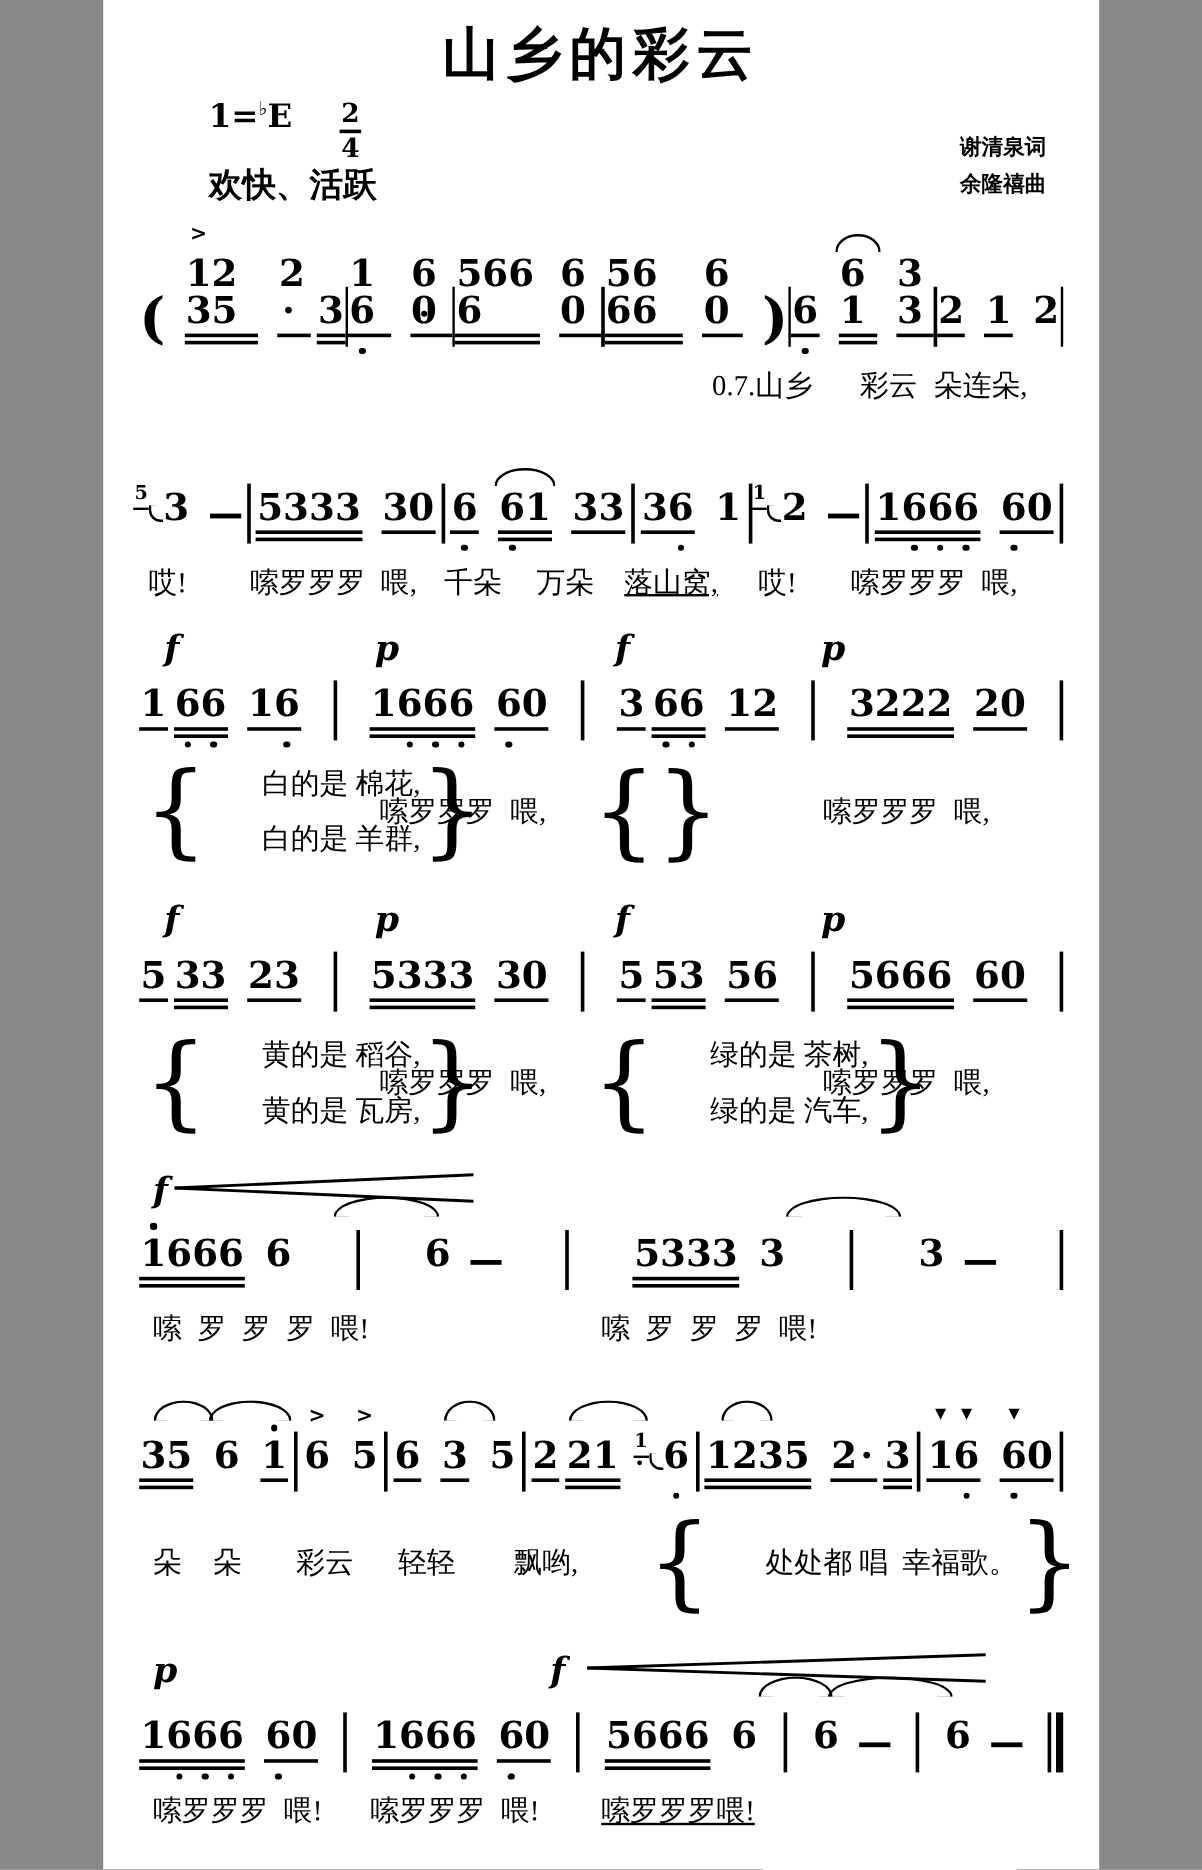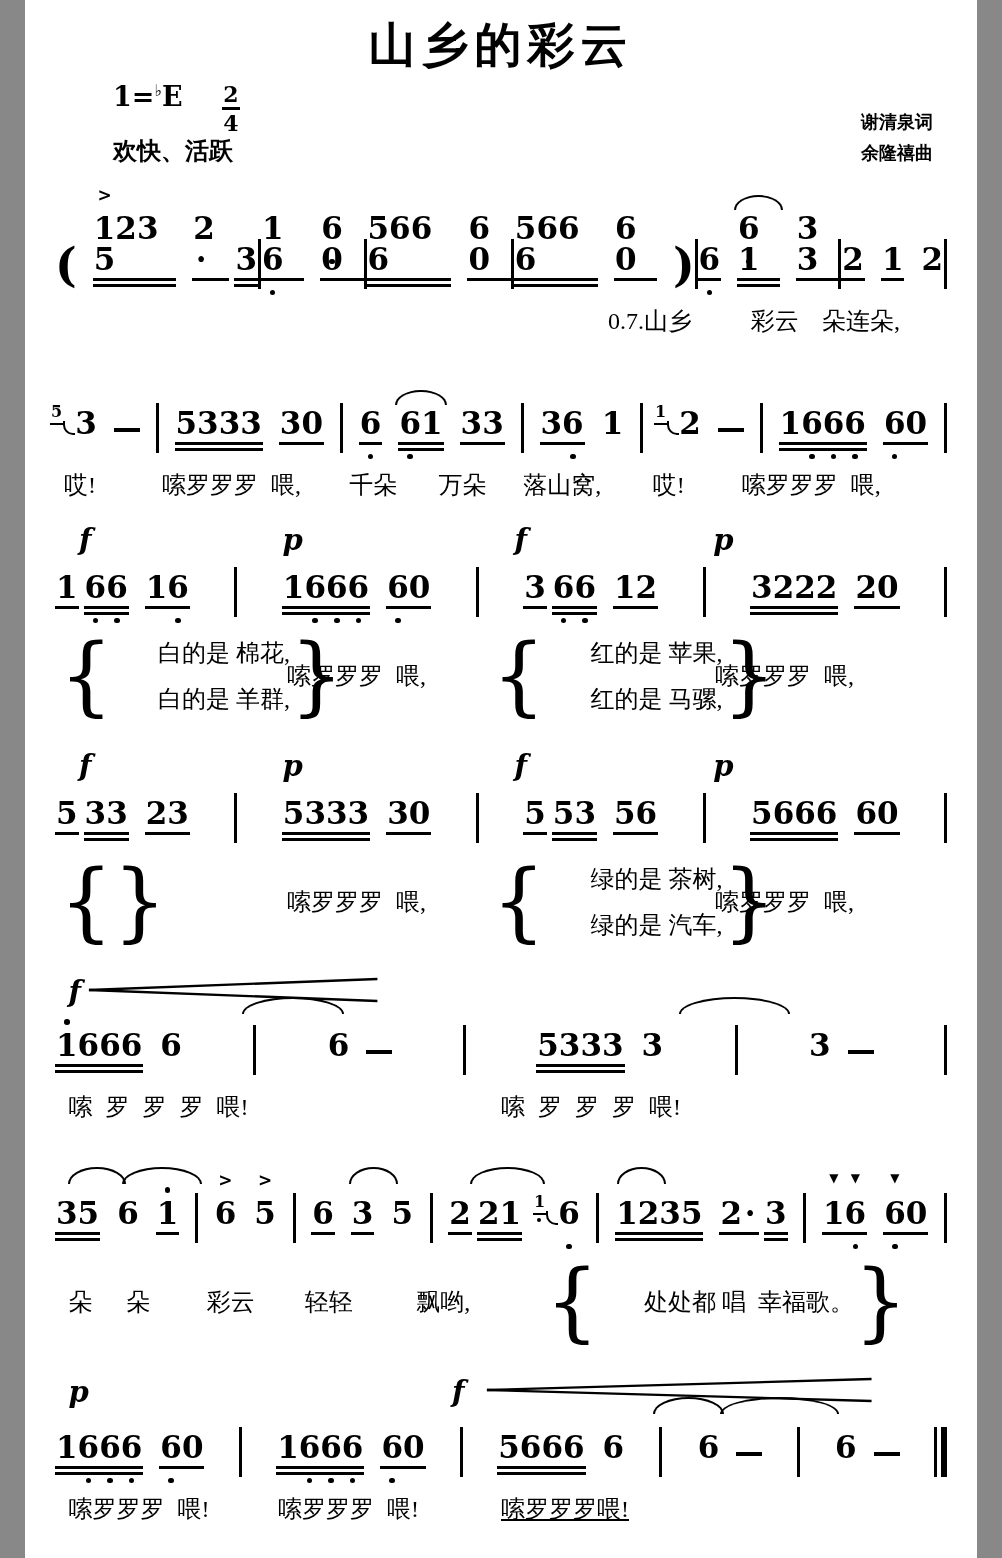--- a/index.html
+++ b/index.html
@@ -1,30 +1,30 @@
 <!DOCTYPE html>
 <html><head>
 <meta charset="utf-8">
 <style>
   html,body{margin:0;padding:0;background:#888;}
-  .page{width:952px;height:1558px;background:#ffffff;position:relative;overflow:hidden;
+  .page{width:830px;height:1558px;background:#ffffff;position:relative;overflow:hidden;
         font-family:"Liberation Serif",serif;color:#000;margin:0 auto;}
   .content{padding:0 30px;}
 
   
   h1.title{margin:14px 0 6px;text-align:center;font-size:47px;letter-spacing:6px;
            font-family:"Liberation Sans",sans-serif;font-weight:900;}
   .meta{position:relative;height:96px;margin-top:6px;}
   .keysig{position:absolute;left:58px;top:0;font-family:"DejaVu Serif",serif;
           font-weight:bold;font-size:27px;line-height:1;}
   .keysig sup{font-size:16px;vertical-align:10px;}
   .ts{display:inline-flex;flex-direction:column;align-items:center;margin-left:30px;
       font-size:22px;line-height:1;vertical-align:4px;}
   .ts .frbar{width:18px;height:3px;background:#000;margin:2px 0;}
-  .tempo{position:absolute;left:58px;top:52px;font-size:24px;font-weight:bold;}
+  .tempo{position:absolute;left:58px;top:52px;font-size:28px;font-weight:bold;}
   .credits{position:absolute;right:14px;top:24px;text-align:right;font-weight:bold;
            font-size:18px;line-height:1.7;}
 
   
   .sys{position:relative;margin-top:12px;}
   .sys0{padding-top:34px;margin-top:0;}
   .sys1{padding-top:46px;}
   .sys2{padding-top:46px;}
   .sys3{padding-top:46px;}
   .sys4{padding-top:52px;}
@@ -191,21 +191,21 @@
               <div class="cell"><span class="dg u2"><span class="ch">1</span><span class="ch lo">6</span><span class="ch lo">6</span><span class="ch lo">6</span></span></div>
               <div class="cell"><span class="dg u1"><span class="ch lo">6</span><span class="ch">0</span></span></div>
             </div>
             <div class="bar"></div>
           </div>
           <div class="lyr">
             <span class="lseg" style="left: 1%;">哎!</span>
             <span class="lseg" style="left: 12%;">嗦罗罗罗 喂,</span>
             <span class="lseg" style="left: 33%;">千朵</span>
             <span class="lseg" style="left: 43%; text-align: right;">万朵</span>
-            <span class="lseg" style="left: 52.5%;">落山窝,</span>
+            <span class="lseg" style="left: 52.5%; text-decoration: underline;">落山窝,</span>
             <span class="lseg" style="left: 67%;">哎!</span>
             <span class="lseg" style="left: 77%;">嗦罗罗罗 喂,</span>
           </div>
         </div>
         <div class="sys sys2">
           <div class="dyn" style="left: 2.7%;">f</div>
           <div class="dyn" style="left: 25.5%;">p</div>
           <div class="dyn" style="left: 51.5%;">f</div>
           <div class="dyn" style="left: 73.8%;">p</div>
           <div class="row">
@@ -234,21 +234,20 @@
           </div>
           <div class="lyr brace-row">
             <div class="bgroup" style="left: 0.5%;">
               <span class="brc">{</span>
               <div class="blines"><div>白的是 棉花,</div><div>白的是 羊群,</div></div>
               <span class="brc">}</span>
             </div>
             <span class="lseg" style="left: 26%;">嗦罗罗罗 喂,</span>
             <div class="bgroup" style="left: 49%;">
               <span class="brc">{</span>
-              <div class="blines"><div>红的是 苹果,</div><div>红的是 马骡,</div></div>
               <span class="brc">}</span>
             </div>
             <span class="lseg" style="left: 74%;">嗦罗罗罗 喂,</span>
           </div>
         </div>
         <div class="sys sys3">
           <div class="dyn" style="left: 2.7%;">f</div>
           <div class="dyn" style="left: 25.5%;">p</div>
           <div class="dyn" style="left: 51.5%;">f</div>
           <div class="dyn" style="left: 73.8%;">p</div>
@@ -272,20 +271,21 @@
             <div class="bar"></div>
             <div class="m">
               <div class="cell"><span class="dg u2"><span class="ch">5</span><span class="ch">6</span><span class="ch">6</span><span class="ch">6</span></span></div>
               <div class="cell"><span class="dg u1"><span class="ch">6</span><span class="ch">0</span></span></div>
             </div>
             <div class="bar"></div>
           </div>
           <div class="lyr brace-row">
             <div class="bgroup" style="left: 0.5%;">
               <span class="brc">{</span>
+              <div class="blines"><div>黄的是 稻谷,</div><div>黄的是 瓦房,</div></div>
               <span class="brc">}</span>
             </div>
             <span class="lseg" style="left: 26%;">嗦罗罗罗 喂,</span>
             <div class="bgroup" style="left: 49%;">
               <span class="brc">{</span>
               <div class="blines"><div>绿的是 茶树,</div><div>绿的是 汽车,</div></div>
               <span class="brc">}</span>
             </div>
             <span class="lseg" style="left: 74%;">嗦罗罗罗 喂,</span>
           </div>

